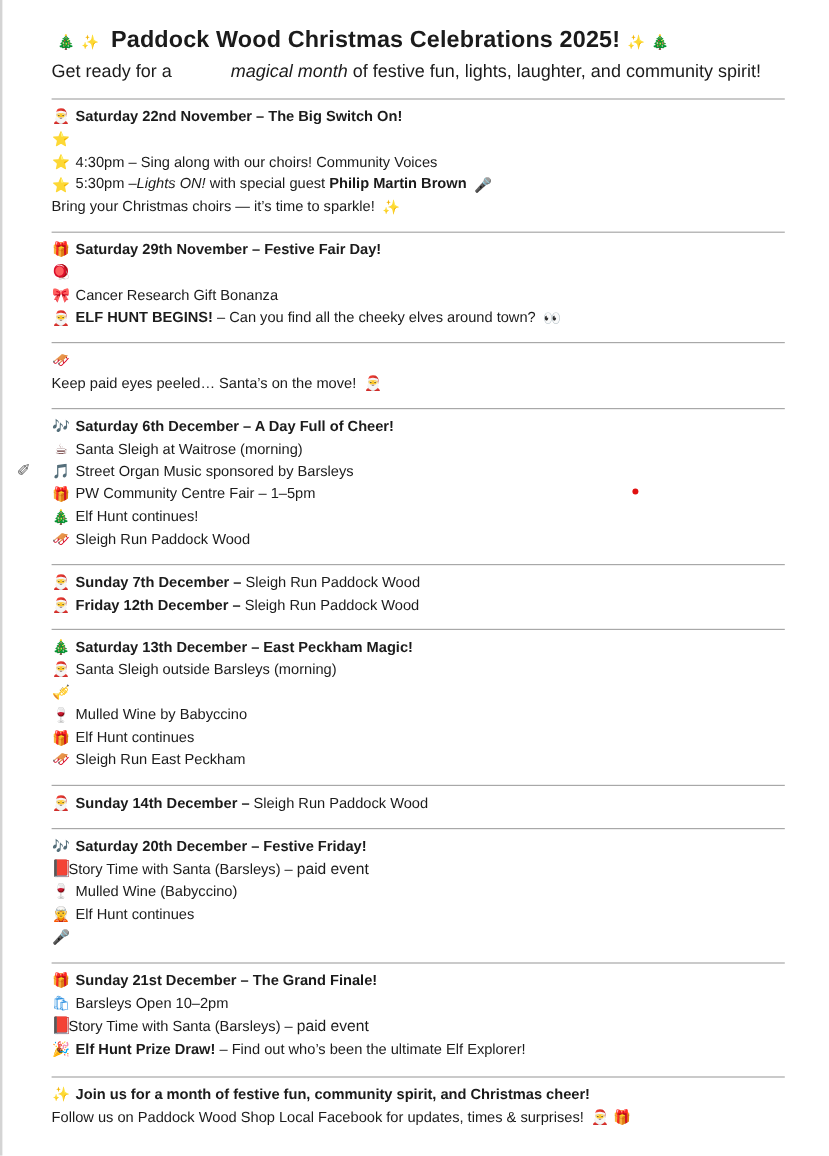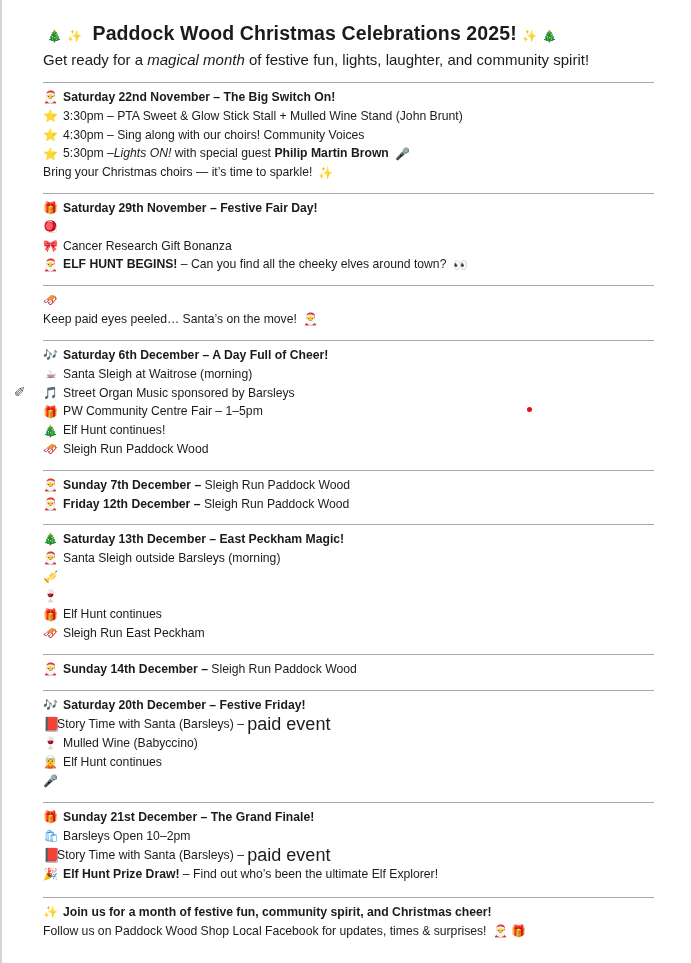--- a/index.html
+++ b/index.html
@@ -16,41 +16,41 @@
       position: absolute; left: 43px; top: 0; width: 611px;
     }
     .title {
       margin: 0; position: absolute; top: 22px; left: 4px;
       font-size: 19.5px; font-weight: bold; letter-spacing: 0.1px; white-space: nowrap;
     }
     .subtitle {
       position: absolute; top: 51px; left: 0;
       font-size: 15px; white-space: nowrap;
     }
-    .subtitle em { font-style: italic; }
+    .subtitle em { font-style: italic; margin-left: 45px; }
     .hr {
       position: absolute; left: 0; width: 611px; height: 0;
       border-top: 1.5px solid #a8a8a8;
     }
     .section { position: absolute; left: 0; width: 611px; }
     .line {
       height: 18.8px; line-height: 18.8px; font-size: 12.2px; white-space: nowrap;
       display: flex; align-items: center;
     }
     .line.tall { height: 19.2px; }
     .emo {
       display: inline-block; width: 16px; margin-right: 4px; font-size: 12px;
       text-align: center; line-height: 1;
       font-family: "DejaVu Sans", sans-serif;
     }
     .emo.book { width: 14px; margin-right: 0; font-size: 14px; }
     .emo.trail { margin-left: 6px; margin-right: 0; }
     .b { font-weight: bold; }
     .i { font-style: italic; }
-    .big { font-size: 18px; }
+    .big { font-size: 13px; }
     .sparkle-tool {
       position: absolute; left: 14px; top: 384px; width: 18px; height: 18px;
       color: #555; font-size: 14px;
     }
     .red-dot {
       position: absolute; left: 527px; top: 407px; width: 5px; height: 5px;
       border-radius: 50%; background: #e01010;
     }
     
     .c-tree { color: #2e8b3a; }
@@ -94,21 +94,20 @@
 
   <div class="hr" style="top:82px"></div>
 
   <div class="section" style="top:88px">
     <div class="line">
       <span class="emo c-santa">🎅</span>
         <span class="b">Saturday 22nd November – The Big Switch On!</span>
     </div>
     <div class="line">
       <span class="emo c-star">⭐</span>
-        <span>3:30pm – PTA Sweet &amp; Glow Stick Stall + Mulled Wine Stand (John Brunt)</span>
     </div>
     <div class="line">
       <span class="emo c-star">⭐</span>
         <span>4:30pm – Sing along with our choirs! Community Voices</span>
     </div>
     <div class="line">
       <span class="emo c-star">⭐</span>
         <span>5:30pm – </span>
         <span class="i">Lights ON!</span>
         <span style="white-space:pre"> with special guest </span>
@@ -208,20 +207,21 @@
     </div>
     <div class="line">
       <span class="emo c-santa">🎅</span>
         <span>Santa Sleigh outside Barsleys (morning)</span>
     </div>
     <div class="line">
       <span class="emo c-trumpet">🎺</span>
     </div>
     <div class="line">
       <span class="emo c-wine">🍷</span>
+        <span>Mulled Wine by Babyccino</span>
     </div>
     <div class="line">
       <span class="emo c-gift">🎁</span>
         <span>Elf Hunt continues</span>
     </div>
     <div class="line">
       <span class="emo c-sled">🛷</span>
         <span>Sleigh Run East Peckham</span>
     </div>
   </div>

